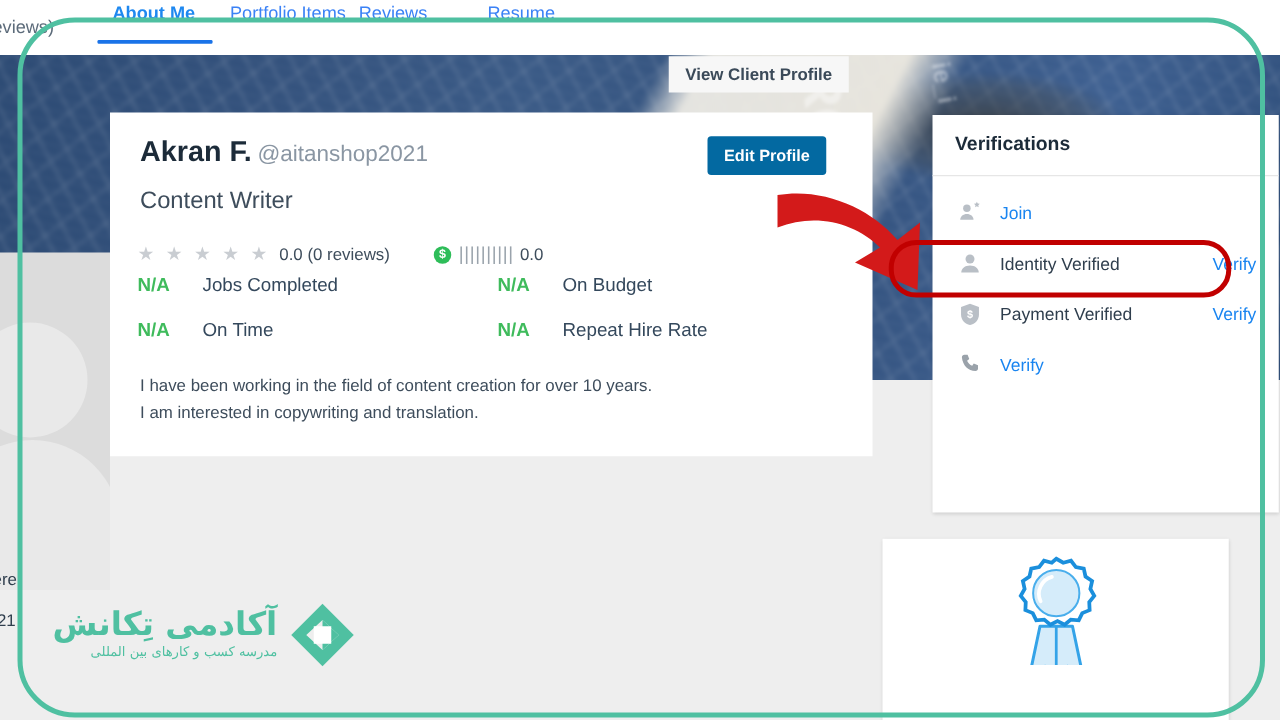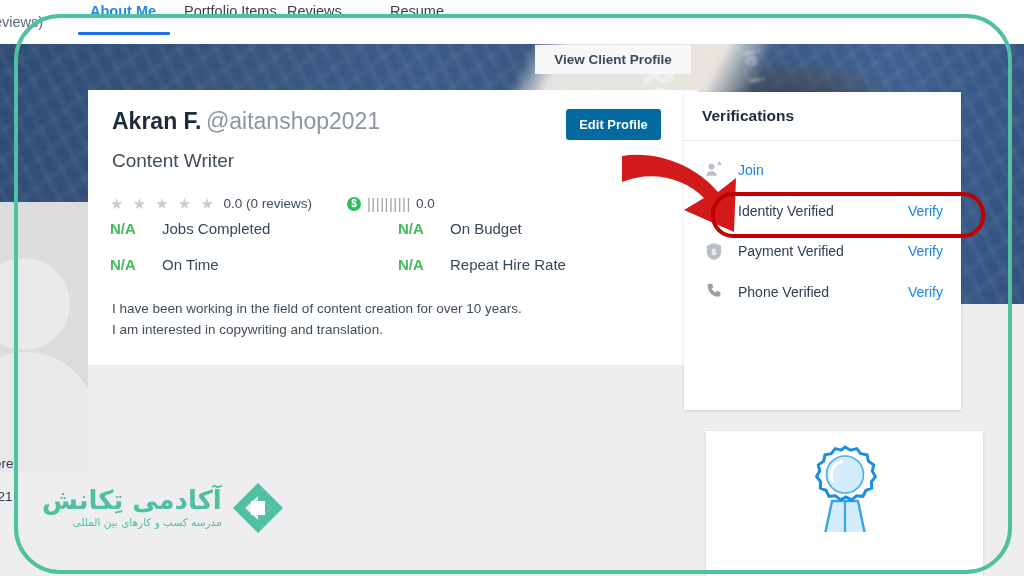--- a/index.html
+++ b/index.html
@@ -10,21 +10,21 @@
     -webkit-font-smoothing:antialiased;
   }
   .root{position:absolute;inset:0;overflow:hidden;}
 
   
   .page-bg{position:absolute;left:0;top:0;width:1024px;height:576px;background:#eeeeee;}
   .content-sheet{position:absolute;left:0;top:0;width:1060px;height:90px;background:#ffffff;}
 
   
   .tabs{position:absolute;left:0;top:0;width:1024px;height:36px;background:#fff;z-index:6;}
-  .tab{position:absolute;top:3px;font-size:14.5px;color:#404040;white-space:nowrap;}
+  .tab{position:absolute;top:3px;font-size:14.5px;color:#3b82f6;white-space:nowrap;}
   .tab.active{color:#1e88f0;font-weight:bold;}
   .tab-underline{position:absolute;height:3px;background:#1a73e8;border-radius:1px;z-index:6;}
   .left-cut{position:absolute;font-size:14.5px;color:#5c6b7a;white-space:nowrap;}
 
   
   .banner{position:absolute;left:0;top:44px;width:1024px;height:260px;overflow:hidden;z-index:1;}
   .banner-img{position:absolute;inset:-20px;
     background:
       linear-gradient(118deg, rgba(255,255,255,0) 46%, rgba(243,240,232,.92) 49%, rgba(240,236,226,.95) 62%, rgba(255,255,255,0) 66%),
       radial-gradient(ellipse 150px 60px at 76% 26%, rgba(60,58,52,.72) 0%, rgba(80,78,70,.30) 55%, rgba(0,0,0,0) 75%),
@@ -38,21 +38,21 @@
     font-family:"Liberation Sans",sans-serif;filter:blur(1.4px);user-select:none;}
 
   
   .profile-card{position:absolute;left:88px;top:90px;width:610px;height:275px;background:#fff;z-index:4;}
   .avatar-ph{position:absolute;left:-88px;top:112px;width:88px;height:270px;background:#dcdcdc;z-index:4;overflow:hidden;}
   .avatar-ph .head{position:absolute;left:-22px;top:56px;width:92px;height:92px;border-radius:50%;background:#e9e9e9;}
   .avatar-ph .body{position:absolute;left:-44px;top:150px;width:140px;height:130px;border-radius:70px 70px 0 0;background:#e9e9e9;}
 
   .name-row{position:absolute;left:24px;top:18px;white-space:nowrap;}
   .name{font-size:23px;font-weight:bold;color:#1c2b39;}
-  .handle{font-size:23px;color:#8a96a3;font-weight:normal;}
+  .handle{font-size:18px;color:#8a96a3;font-weight:normal;}
   .title{position:absolute;left:24px;top:60px;font-size:19px;color:#3e4d5c;}
 
   .edit-btn{position:absolute;left:478px;top:19px;width:95px;height:31px;background:#0369a1;
     border-radius:3px;color:#fff;font-size:13px;font-weight:bold;display:flex;align-items:center;
     justify-content:center;border:none;cursor:pointer;font-family:inherit;}
 
   .rate-row{position:absolute;left:22px;top:106px;display:flex;align-items:center;white-space:nowrap;}
   .stars{letter-spacing:2.5px;color:#c9cdd2;font-size:15px;line-height:1;}
   .rate-val{font-size:13.5px;color:#3e4d5c;margin-left:7px;}
   .money{display:flex;align-items:center;margin-left:35px;}
@@ -62,28 +62,28 @@
   .money-val{font-size:13.5px;color:#3e4d5c;margin-left:5px;}
 
   .stats{position:absolute;left:22px;top:130px;width:500px;}
   .stat{position:absolute;display:flex;align-items:baseline;white-space:nowrap;}
   .stat .v{color:#3fbb5c;font-weight:bold;font-size:15px;width:52px;}
   .stat .l{color:#34485c;font-size:15px;}
 
   .bio{position:absolute;left:24px;top:208px;font-size:13.5px;color:#3e4d5c;line-height:21px;}
 
   
-  .vcp{position:absolute;left:535px;top:45px;width:156px;height:29px;background:#f7f7f7;z-index:5;
+  .vcp{position:absolute;left:535px;top:45px;width:144px;height:29px;background:#f7f7f7;z-index:5;
     display:flex;align-items:center;justify-content:center;font-size:13.5px;font-weight:bold;color:#3b4a59;}
 
   
   .panel{position:absolute;background:#fff;box-shadow:0 1px 3px rgba(0,0,0,.14);z-index:4;}
   .panel-head{height:48px;display:flex;align-items:center;padding-left:18px;
     border-bottom:1px solid #e6e6e6;font-size:15.5px;font-weight:bold;color:#1c2b39;}
-  #verif-panel{left:684px;top:92px;width:277px;height:318px;}
+  #verif-panel{left:746px;top:92px;width:277px;height:318px;}
   #cert-panel{left:706px;top:431px;width:277px;height:150px;}
 
   .vrow{position:relative;height:40.5px;display:flex;align-items:center;padding:0 18px 0 18px;}
   .vicon{width:24px;height:24px;margin-right:12px;flex:0 0 24px;display:flex;align-items:center;justify-content:center;}
   .vlabel{font-size:14px;color:#2f3e4d;flex:1;}
   .vaction{font-size:14px;color:#1a85f0;cursor:pointer;}
   .vcheck{color:#24a148;font-size:19px;line-height:1;}
 
   .cert-body{height:101px;position:relative;overflow:hidden;}
 
@@ -216,21 +216,20 @@
         <span class="vlabel">Payment Verified</span>
         <span class="vaction">Verify</span>
       </div>
 
       <div class="vrow">
         <span class="vicon">
           <svg width="20" height="20" viewBox="0 0 24 24" fill="#9aa2aa">
             <path d="M6.6 2.2h3.1l1.6 4.1-2.1 1.5c.9 2.1 2.7 3.9 4.9 4.9l1.5-2.1 4.1 1.6v3.1c0 1.3-1.1 2.4-2.4 2.4C10.2 17.7 5 12.5 4.2 4.6c0-1.3 1.1-2.4 2.4-2.4z"></path>
           </svg>
         </span>
-        <span class="vlabel">Phone Verified</span>
         <span class="vaction">Verify</span>
       </div>
 
 
     </div>
   </div>
 
   <div class="panel" id="cert-panel">
     <div class="cert-body">
       <span style="position:absolute;left:50%;top:12px;transform:translateX(-50%);">

